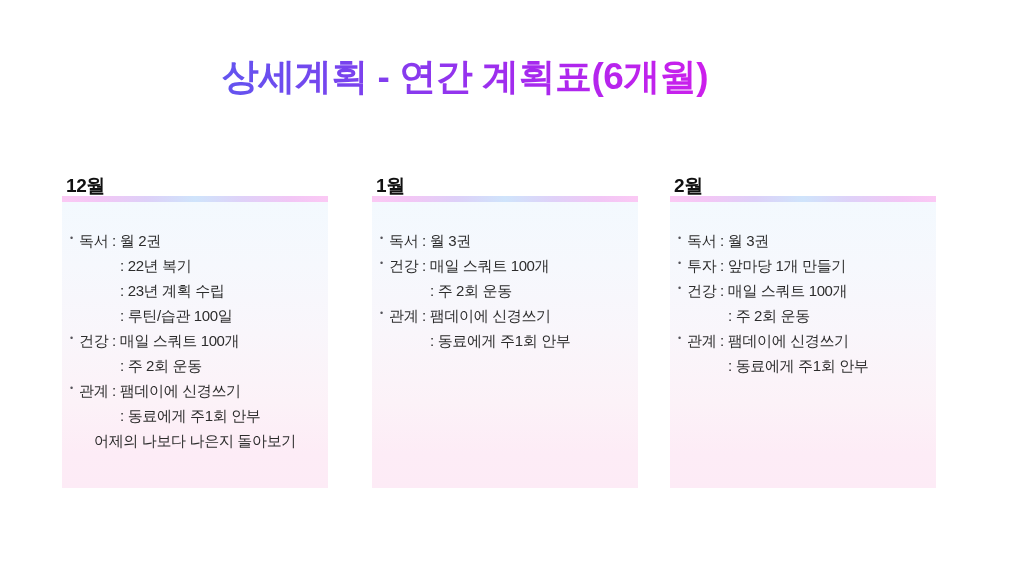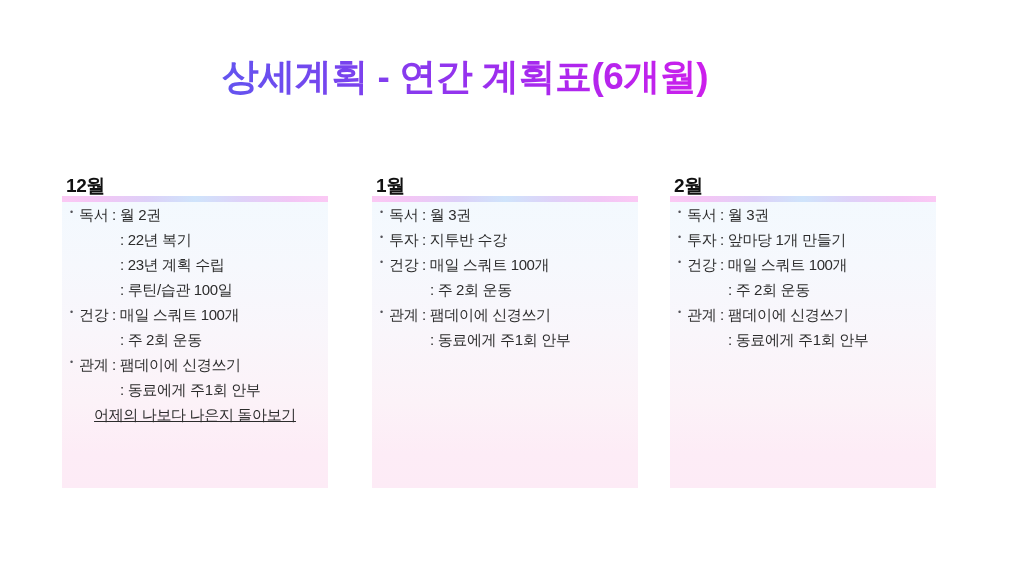--- a/index.html
+++ b/index.html
@@ -84,20 +84,21 @@
   .card-body {
     width: 266px;
     height: 286px;
     background-image: linear-gradient(180deg,
         #f3f9fe 0%,
         #f6f8fd 22%,
         #f9f6fb 46%,
         #fcf2f8 70%,
         #fdecf6 88%,
         #fdebf6 100%);
+    padding-top: 26px;
     box-sizing: border-box;
     position: relative;
   }
 
   .line {
     font-size: 15px;
     color: #2c2c2c;
     line-height: 25px;
     letter-spacing: -0.35px;
     white-space: nowrap;
@@ -113,21 +114,20 @@
     line-height: 25px;
     color: #55545a;
   }
   .line.cont {
     padding-left: 58px;
   }
   .line.footer {
     padding-left: 0;
     text-align: center;
     width: 266px;
-    text-decoration: underline;
   }
 </style>
 </head>
 <body>
 
 <div class="slide-title">상세계획 - 연간 계획표(6개월)</div>
 
 <div class="columns">
 
   <div class="month-col c0">
@@ -144,21 +144,20 @@
       <div class="line cont">: 동료에게 주1회 안부</div>
       <div class="line footer">어제의 나보다 나은지 돌아보기</div>
     </div>
   </div>
 
   <div class="month-col c1">
     <div class="month-header">1월</div>
     <div class="accent-bar"></div>
     <div class="card-body">
       <div class="line bulleted">독서 : 월 3권</div>
-      <div class="line bulleted">투자 : 지투반 수강</div>
       <div class="line bulleted">건강 : 매일 스쿼트 100개</div>
       <div class="line cont">: 주 2회 운동</div>
       <div class="line bulleted">관계 : 팸데이에 신경쓰기</div>
       <div class="line cont">: 동료에게 주1회 안부</div>
     </div>
   </div>
 
   <div class="month-col c2">
     <div class="month-header">2월</div>
     <div class="accent-bar"></div>

